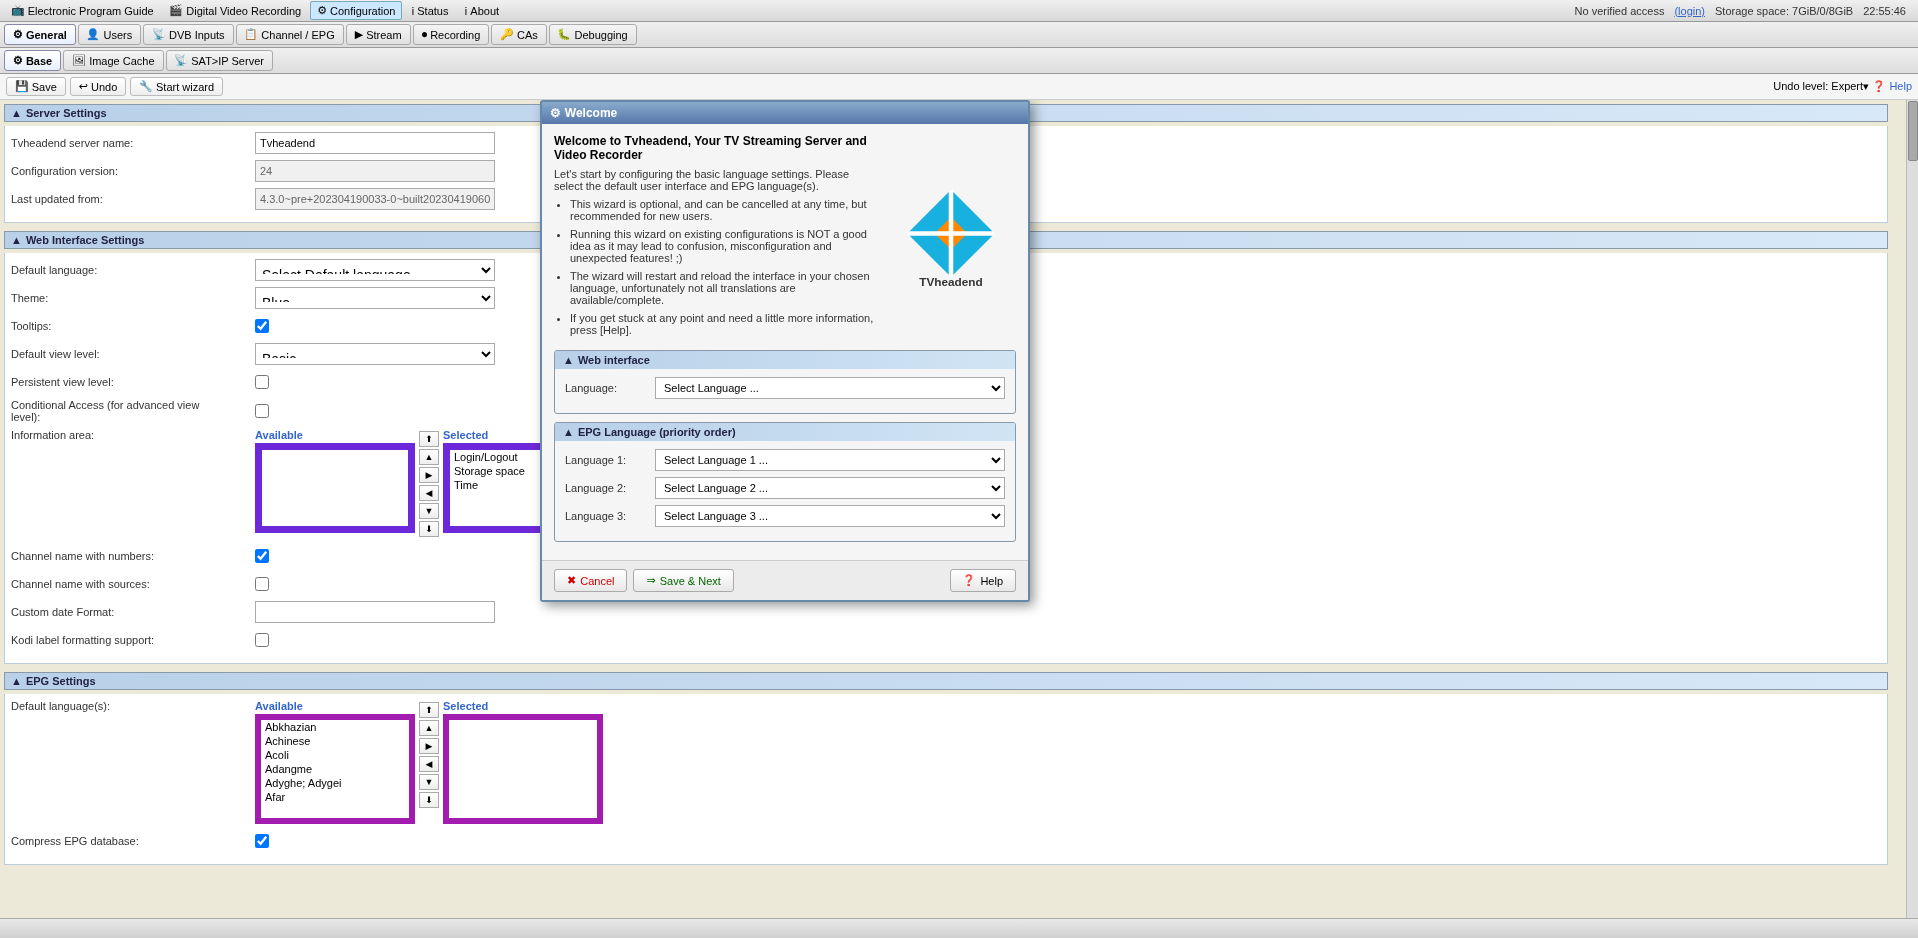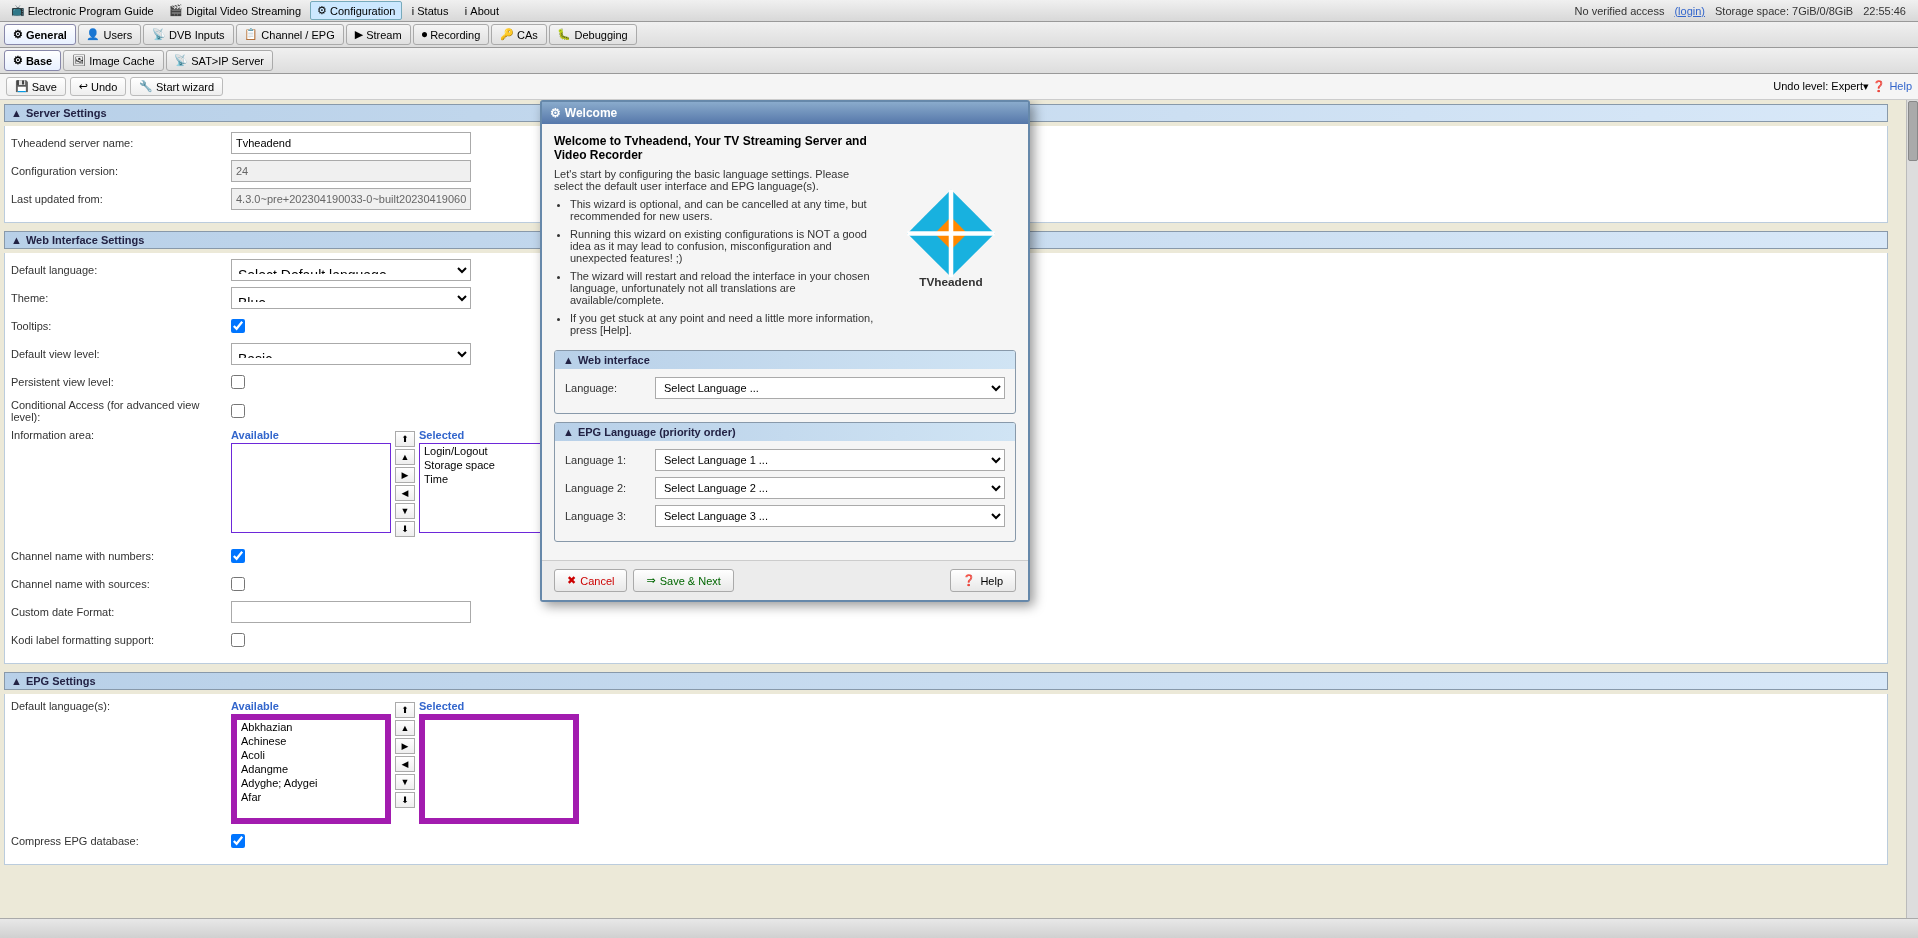--- a/index.html
+++ b/index.html
@@ -117,20 +117,21 @@
       border: 1px solid #bcd;
       border-top: none;
       padding: 6px;
       margin-bottom: 8px;
     }
     .form-row {
       display: flex;
       align-items: center;
       margin-bottom: 6px;
       min-height: 22px;
+      gap: 24px;
     }
     .form-label {
       width: 220px;
       font-size: 11px;
       color: #333;
       flex-shrink: 0;
     }
     .form-control {
       font-size: 11px;
       border: 1px solid #aaa;
@@ -155,21 +156,21 @@
       align-items: flex-start;
       gap: 2px;
     }
     .dual-list-label {
       font-size: 11px;
       font-weight: bold;
       color: #36c;
       margin-bottom: 2px;
     }
     .list-box {
-      border: 1px solid #6d28d9;
+      border: 7px solid #6d28d9;
       background: white;
       width: 160px;
       height: 100px;
       overflow-y: auto;
       font-size: 11px;
     }
     .list-box-item { padding: 1px 4px; cursor: pointer; }
     .arrow-buttons {
       display: flex;
       flex-direction: column;
@@ -353,21 +354,21 @@
 </head>
 <body>
 
 <div id="topbar">
   <div class="menu-item">
     <span>📺</span>
     <span>Electronic Program Guide</span>
   </div>
   <div class="menu-item">
     <span>🎬</span>
-    <span>Digital Video Streaming</span>
+    <span>Digital Video Recording</span>
   </div>
   <div class="menu-item active">
     <span>⚙</span>
     <span>Configuration</span>
   </div>
   <div class="menu-item">
     <span>ℹ</span>
     <span>Status</span>
   </div>
   <div class="menu-item">

